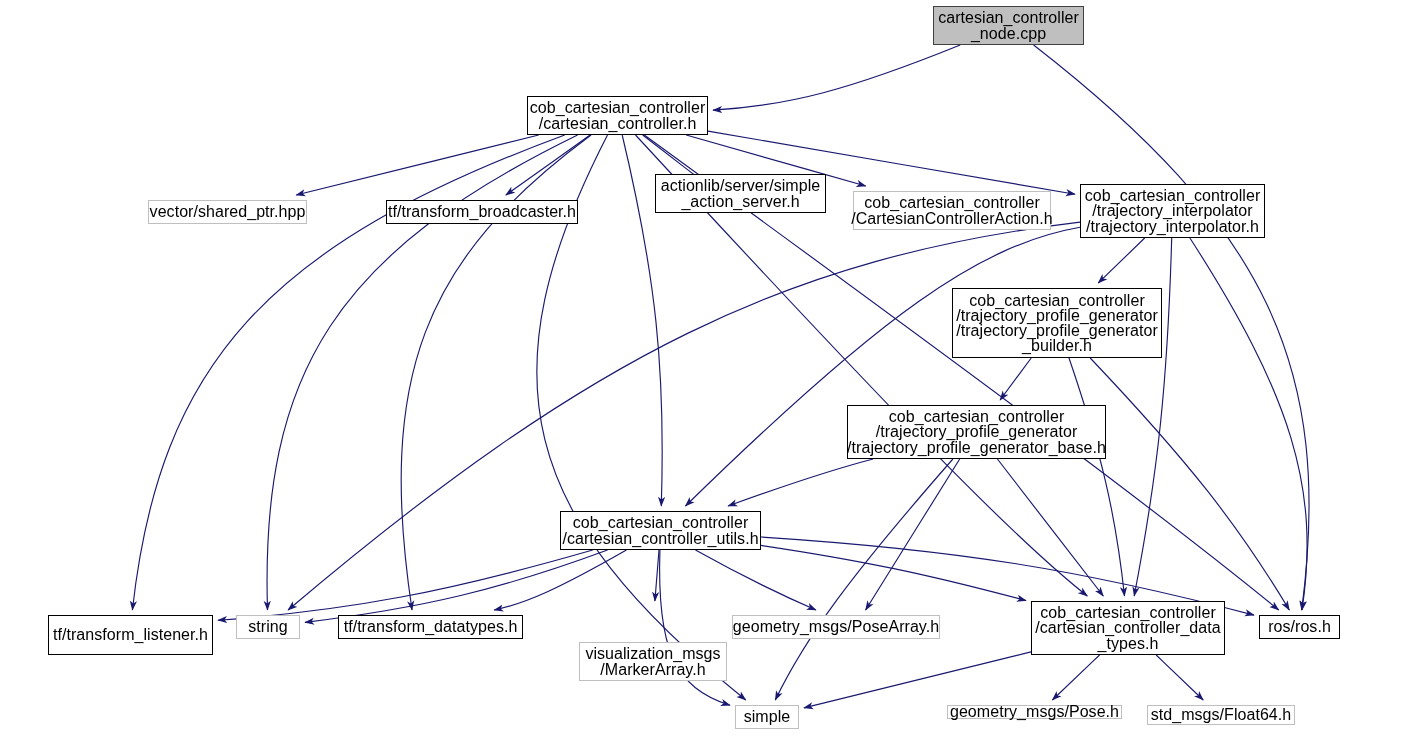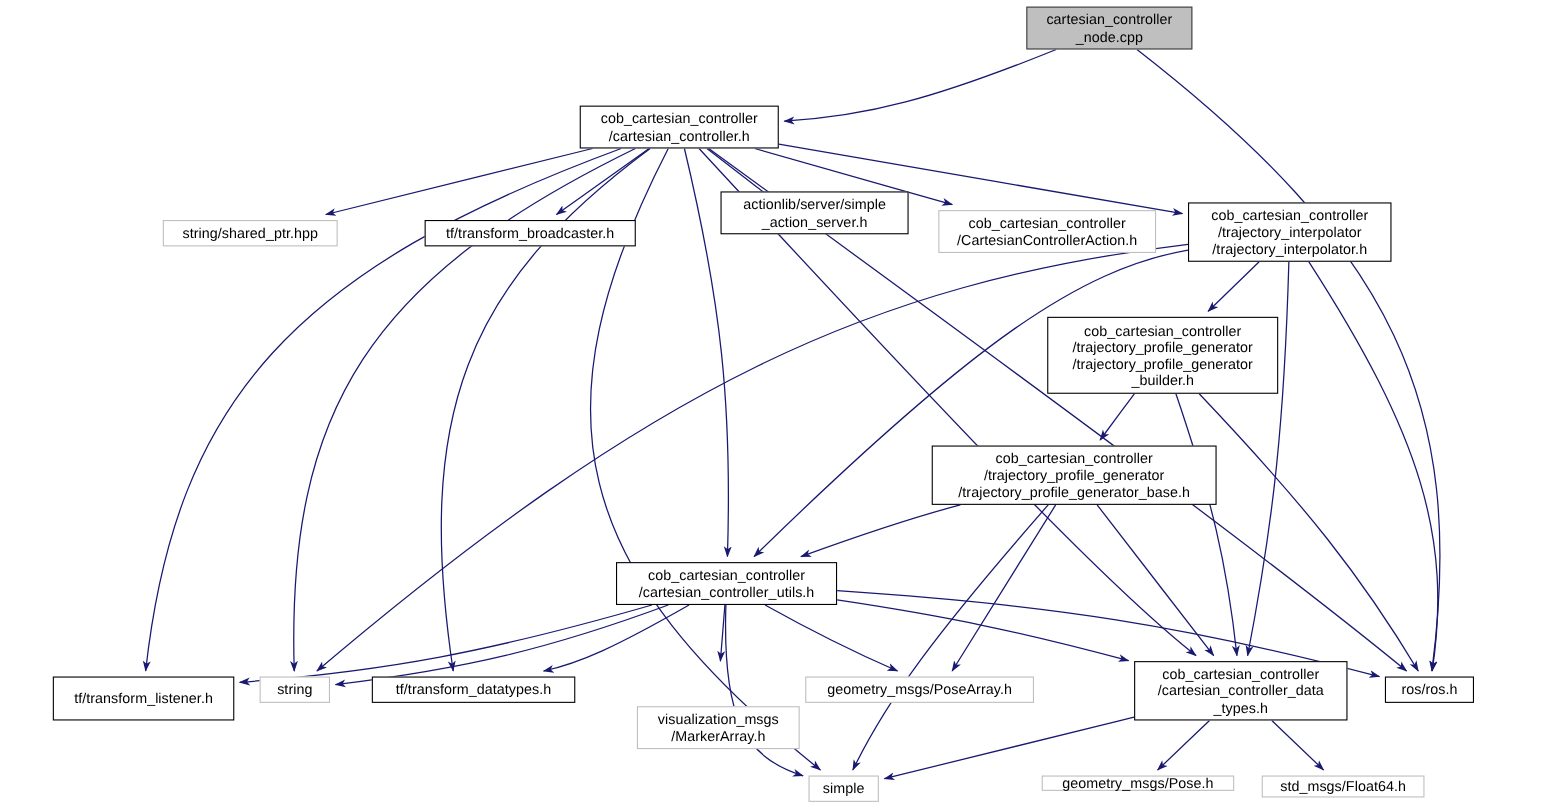--- a/index.html
+++ b/index.html
@@ -27,21 +27,21 @@
   .node {
     position: absolute;
     box-sizing: border-box;
     background: #ffffff;
     border: 1px solid #000000;
     display: flex;
     align-items: center;
     justify-content: center;
     text-align: center;
     color: #000000;
-    font-size: 13px;
+    font-size: 16px;
     line-height: 15.2px;
     white-space: pre;
     letter-spacing: 0.05px;
     z-index: 3;
   }
   .node.leaf {
     border: 1px solid #bfbfbf;
   }
   .node.root {
     background: #bfbfbf;
@@ -101,21 +101,21 @@
         <path d="M1156.2,655.0 C1169.9,668.1 1181.7,679.4 1203.2,700.0"></path>
         <path d="M1031.0,651.9 C968.4,667.4 911.6,681.3 804.0,707.9"></path>
       </g>
   </svg>
 
   <div id="node-layer">
       <div class="node root" style="left: 933px; top: 6px; width: 151px; height: 39px;"><span class="node-label">cartesian_controller
 _node.cpp</span></div>
       <div class="node" style="left: 527px; top: 96px; width: 181px; height: 39px;"><span class="node-label">cob_cartesian_controller
 /cartesian_controller.h</span></div>
-      <div class="node leaf" style="left: 148px; top: 200px; width: 159px; height: 24px;"><span class="node-label">string/shared_ptr.hpp</span></div>
+      <div class="node leaf" style="left: 148px; top: 200px; width: 159px; height: 24px;"><span class="node-label">vector/shared_ptr.hpp</span></div>
       <div class="node" style="left: 386px; top: 200px; width: 192px; height: 24px;"><span class="node-label">tf/transform_broadcaster.h</span></div>
       <div class="node" style="left: 655px; top: 174px; width: 171px; height: 39px;"><span class="node-label">actionlib/server/simple
 _action_server.h</span></div>
       <div class="node leaf" style="left: 853px; top: 191px; width: 198px; height: 39px;"><span class="node-label">cob_cartesian_controller
 /CartesianControllerAction.h</span></div>
       <div class="node" style="left: 1080px; top: 184px; width: 185px; height: 54px;"><span class="node-label">cob_cartesian_controller
 /trajectory_interpolator
 /trajectory_interpolator.h</span></div>
       <div class="node" style="left: 952px; top: 288px; width: 210px; height: 70px;"><span class="node-label">cob_cartesian_controller
 /trajectory_profile_generator

